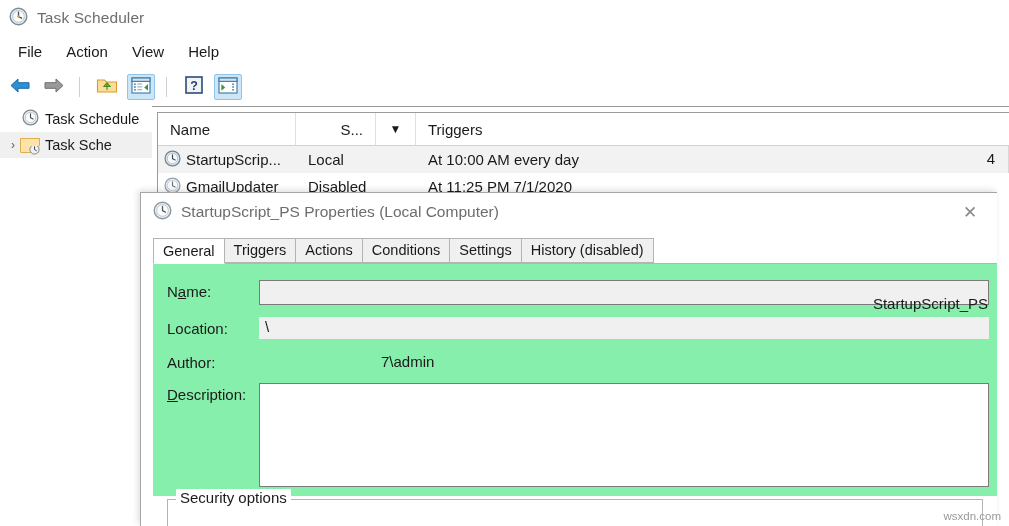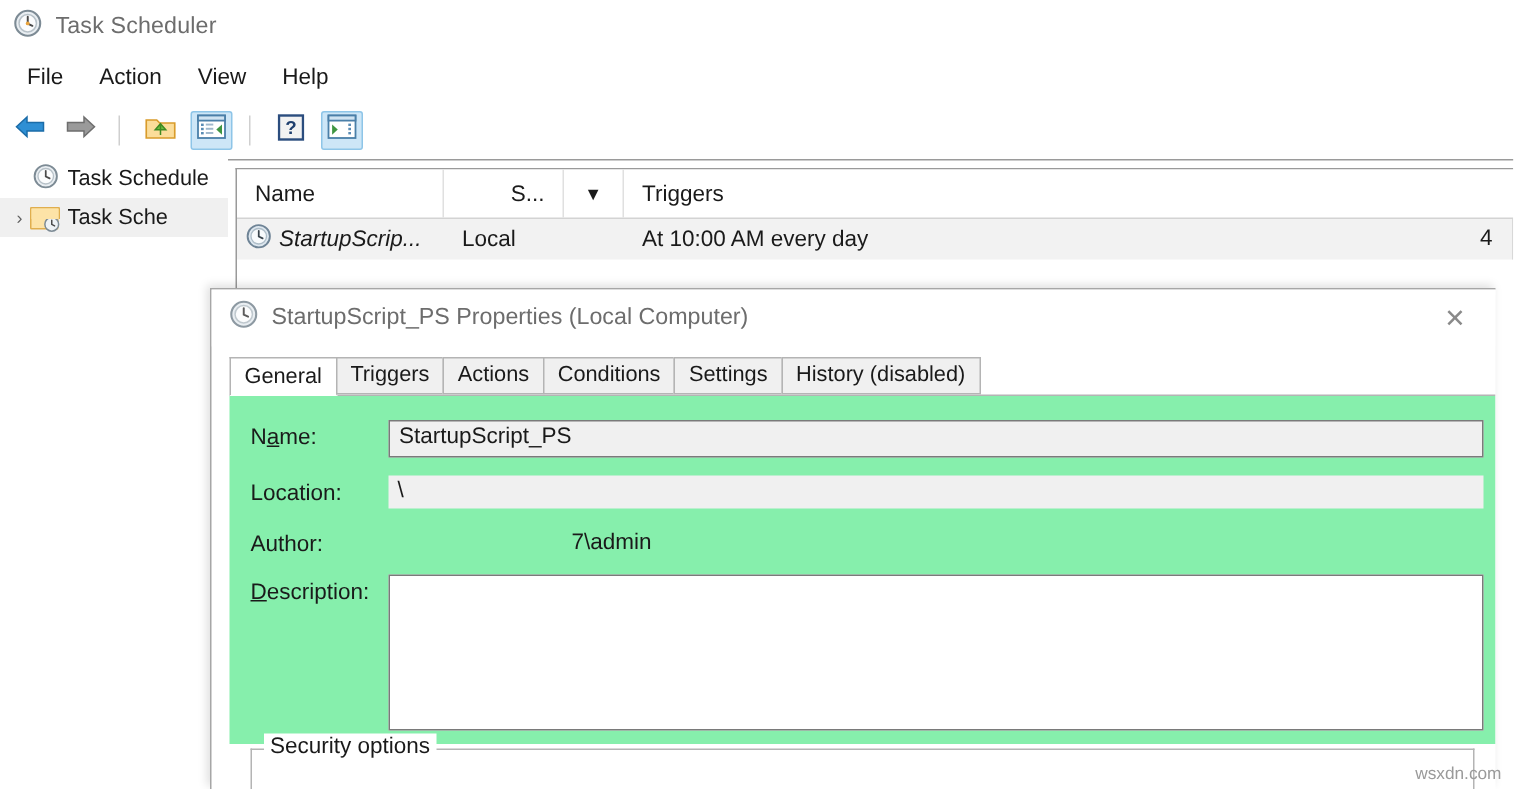--- a/index.html
+++ b/index.html
@@ -187,21 +187,21 @@
   .field-row { display: flex; align-items: flex-start; margin-bottom: 12px; }
   .field-label {
     width: 106px; flex: none; font-size: 15px; color: #1a1a1a;
     padding-top: 3px; padding-left: 14px; box-sizing: border-box;
   }
   .acc { text-decoration: underline; }
   .textbox {
     flex: 1; height: 25px; background: #f0f0f0;
     border: 1px solid #7a7a7a; box-sizing: border-box;
     font-size: 15px; color: #1a1a1a;
-    padding: 1px 0 0 6px; margin-right: 8px;
+    padding: 14px 0 0 6px; margin-right: 8px; text-align: right;
   }
   .readonly-box {
     flex: 1; height: 22px; background: #f0f0f0;
     border: none; box-sizing: border-box;
     font-size: 15px; color: #1a1a1a;
     padding: 1px 0 0 6px; margin-right: 8px;
   }
   .plain-val {
     flex: 1; font-size: 15px; color: #1a1a1a; padding-top: 2px;
     padding-left: 122px; box-sizing: border-box;
@@ -356,37 +356,52 @@
     <div class="list-inner">
 
       <div class="col-header">
         <div class="ch" style="width:138px;">Name</div>
         <div class="ch" style="width:80px; justify-content:flex-end; padding-right:12px;">S...</div>
         <div class="ch" style="width:40px; justify-content:center; padding-left:0; font-size:12px;">▼</div>
         <div class="ch" style="width:588px; border-right:none;">Triggers</div>
       </div>
 
       <div class="row selected" style="position:relative;">
-        <div class="cell withicon" style="width:138px;font-style:italic;">
+        <div class="cell withicon" style="width:138px;">
           <span style="flex:none;">
             <svg width="17" height="17" viewBox="0 0 19 19">
               <circle cx="9.5" cy="9.5" r="8.3" fill="#dde7ef" stroke="#6f8496" stroke-width="1.4"></circle>
               <circle cx="9.5" cy="9.5" r="5.8" fill="#f7fafc" stroke="#aebdc8" stroke-width="1"></circle>
               <path d="M9.5 5.4 L9.5 9.7 L12.4 11.1" fill="none" stroke="#39444d" stroke-width="1.3" stroke-linecap="round"></path>
             </svg>
           </span>
           <span style="margin-left:5px;">StartupScrip...</span>
         </div>
         <div class="cell" style="width:80px;">Local</div>
         <div class="cell" style="width:40px;"></div>
         <div class="cell" style="width:588px;">At 10:00 AM every day</div>
         <div style="position:absolute; right:14px; top:4px; font-size:15px; color:#1a1a1a;">4</div>
         <div style="position:absolute; right:0px; top:0; bottom:0; width:1px; background:#d8d8d8;"></div>
       </div>
 
+      <div class="row">
+        <div class="cell withicon" style="width:138px;">
+          <span style="flex:none; opacity:.75;">
+            <svg width="17" height="17" viewBox="0 0 19 19">
+              <circle cx="9.5" cy="9.5" r="8.3" fill="#dde7ef" stroke="#6f8496" stroke-width="1.4"></circle>
+              <circle cx="9.5" cy="9.5" r="5.8" fill="#f7fafc" stroke="#aebdc8" stroke-width="1"></circle>
+              <path d="M9.5 5.4 L9.5 9.7 L12.4 11.1" fill="none" stroke="#39444d" stroke-width="1.3" stroke-linecap="round"></path>
+            </svg>
+          </span>
+          <span style="margin-left:5px;">GmailUpdater</span>
+        </div>
+        <div class="cell" style="width:80px;">Disabled</div>
+        <div class="cell" style="width:40px;"></div>
+        <div class="cell" style="width:588px;">At 11:25 PM      7/1/2020</div>
+      </div>
 
     </div>
   </div>
 
   <div class="dialog">
 
     <div class="dlg-title">
       <span class="d-icon">
         <svg width="19" height="19" viewBox="0 0 19 19">
           <circle cx="9.5" cy="9.5" r="8.3" fill="#e9eef2" stroke="#8d99a2" stroke-width="1.4"></circle>

